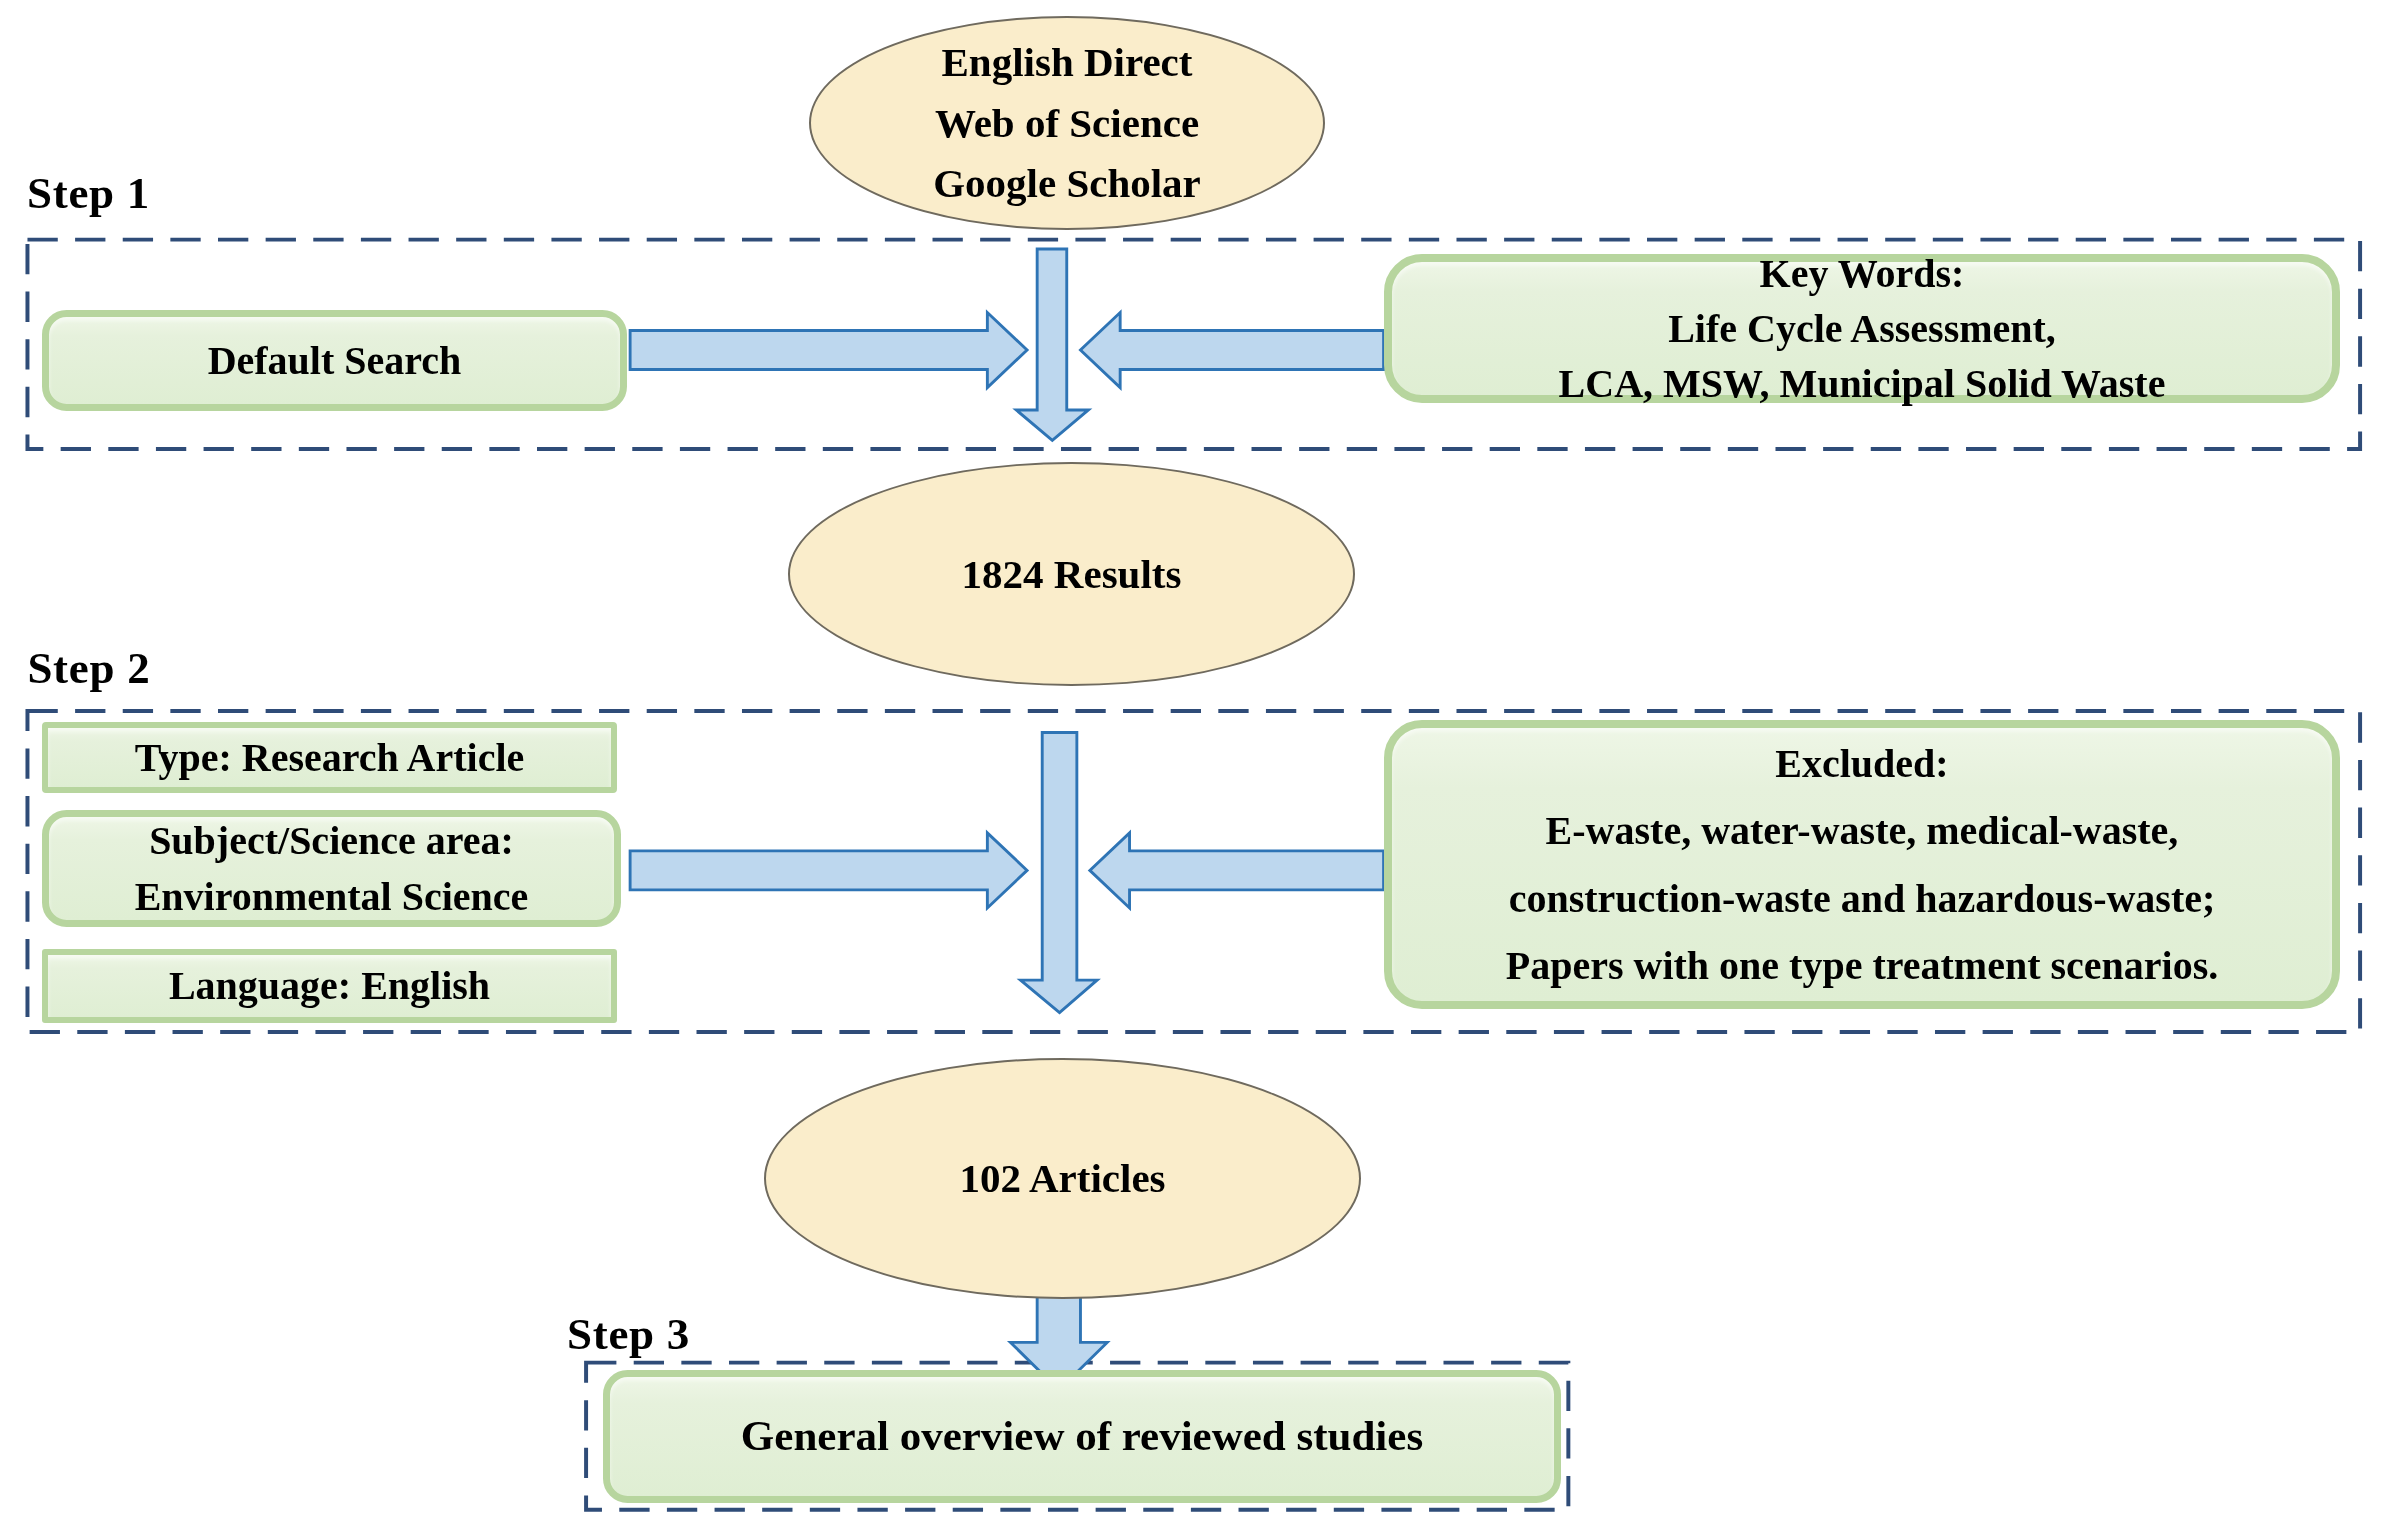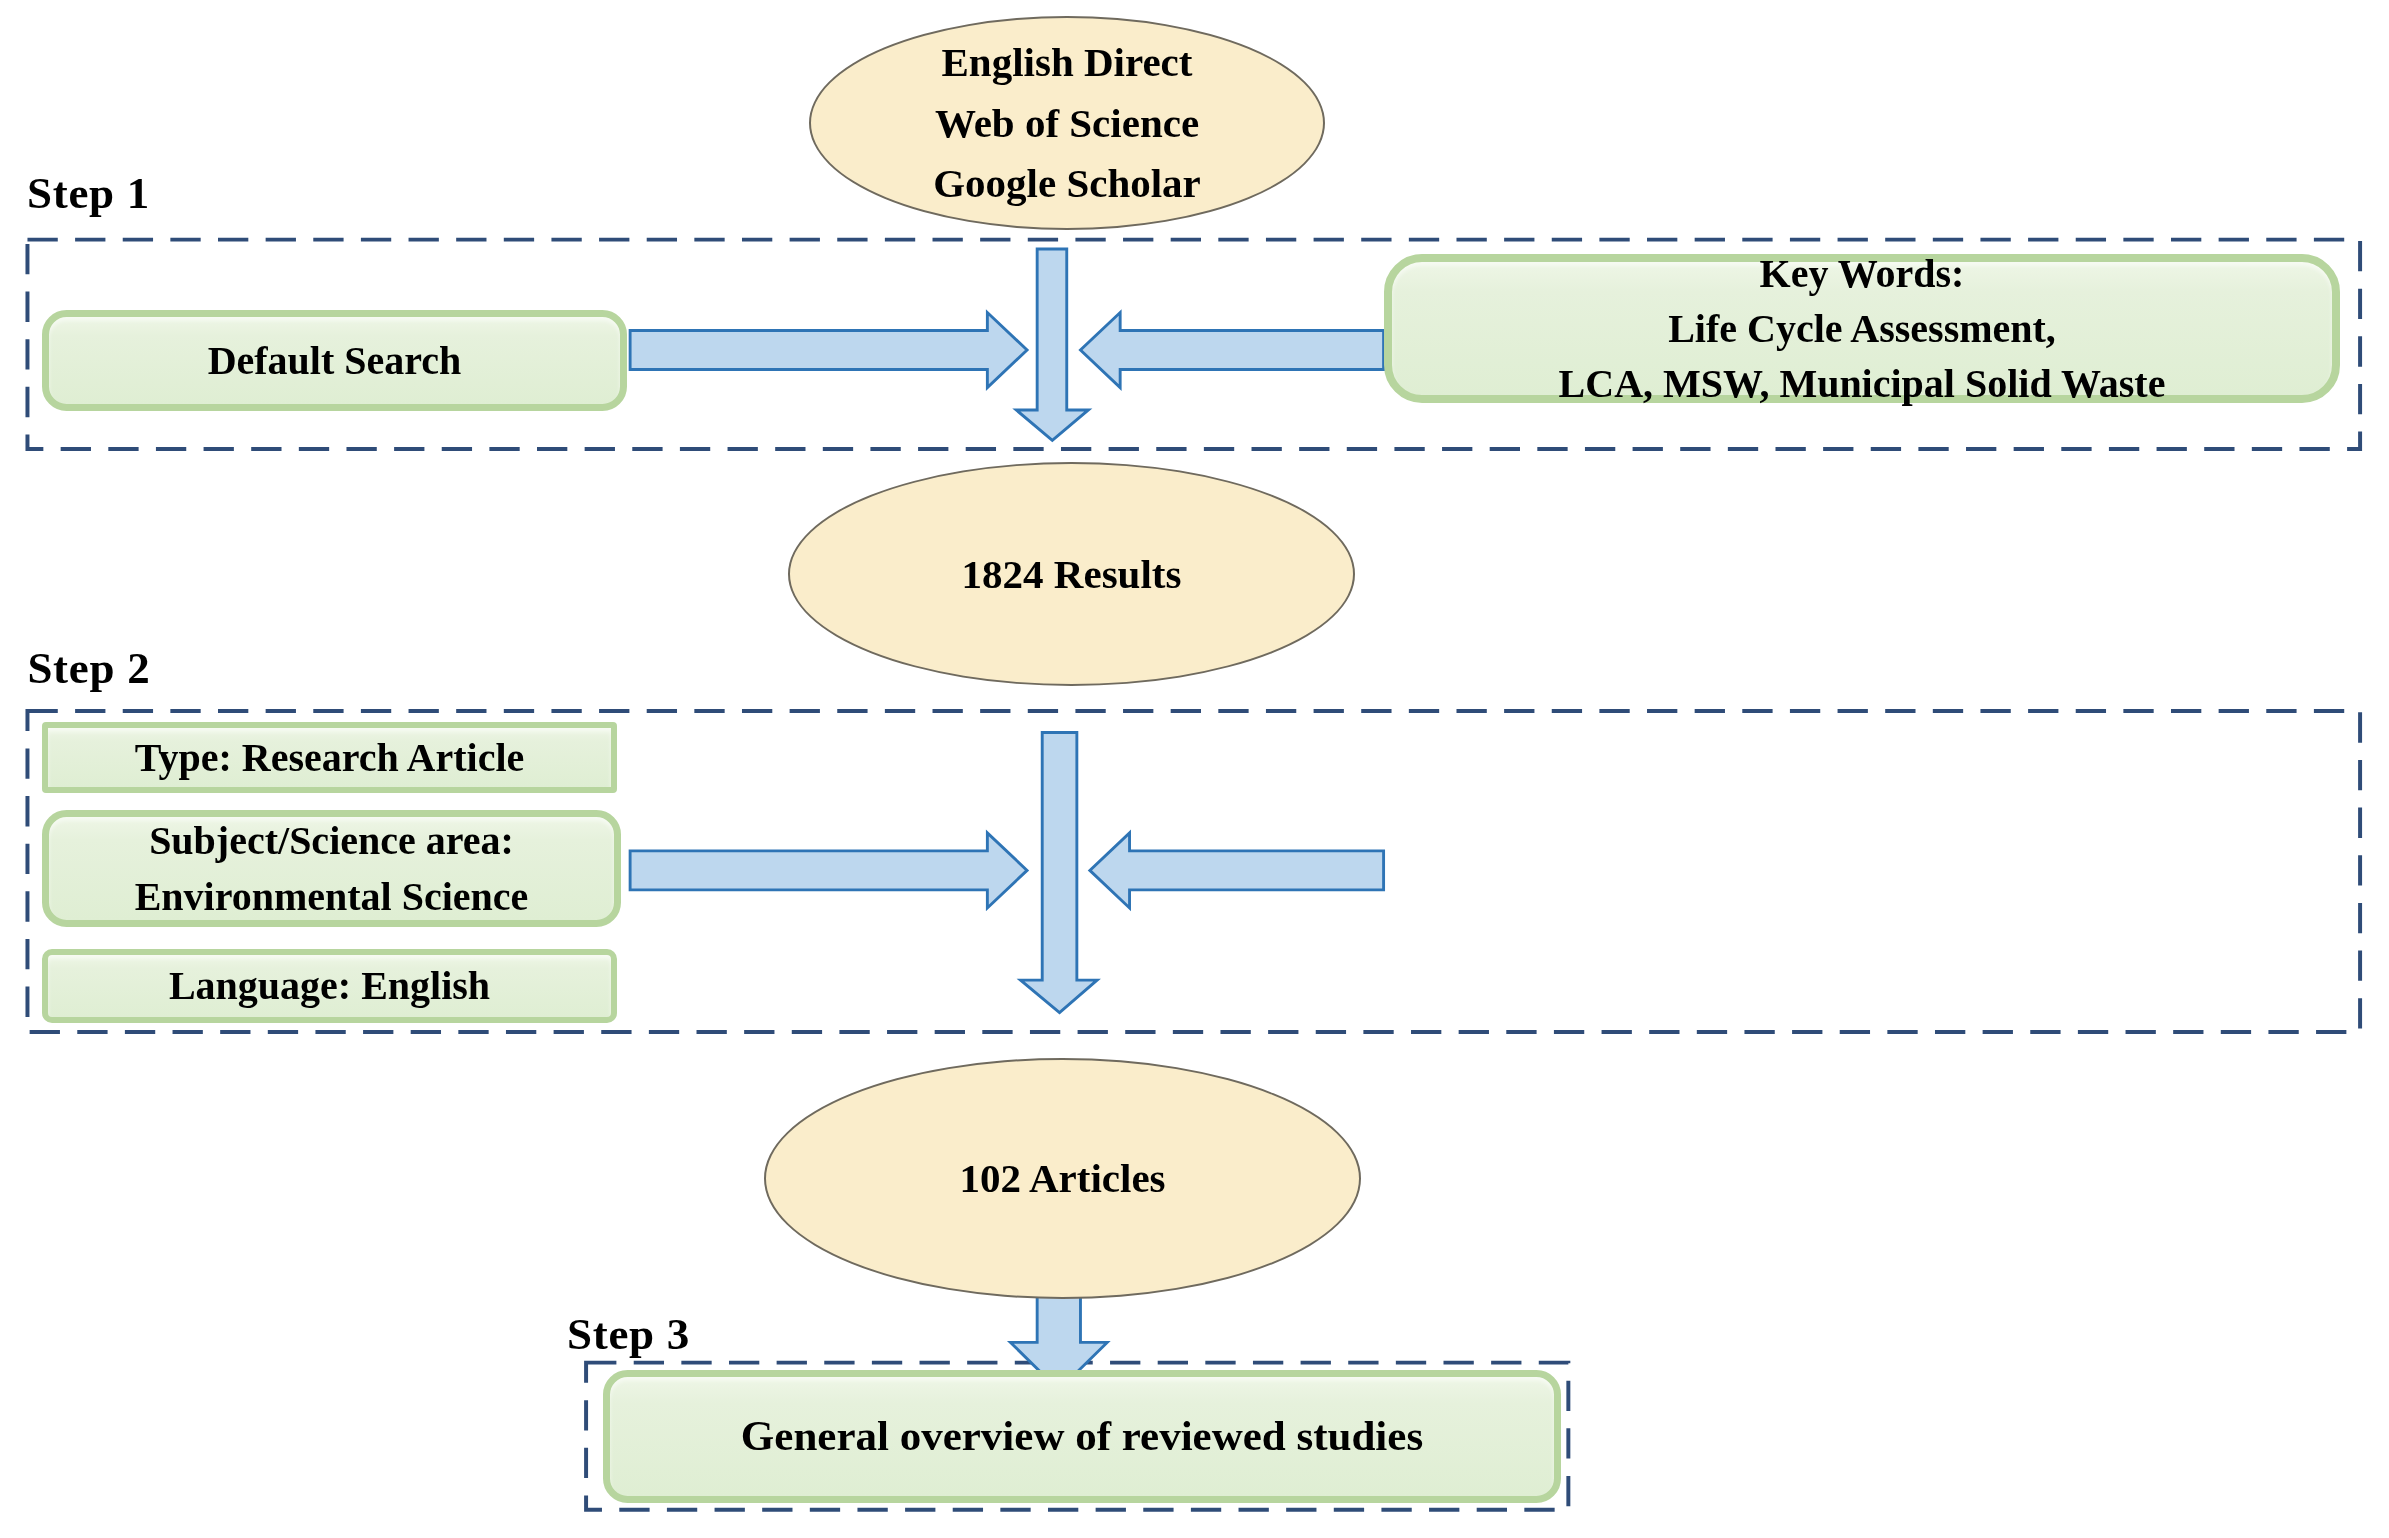--- a/index.html
+++ b/index.html
@@ -30,21 +30,21 @@
   .line{display:block;white-space:nowrap;}
 
   
   .n-sources   {left:809px;top:16px;   width:516px; height:214px;}
   .n-results   {left:788px;top:462px;  width:567px; height:224px;}
   .n-articles  {left:764px;top:1058px; width:597px; height:241px;}
   .n-default   {left:42px;  top:310px;  width:585px; height:101px;}
   .n-keywords  {left:1384px;top:254px;  width:956px;height:149px;text-align:right;}
   .n-type      {left:42px;  top:722px; width:575px; height:71px; border-radius:4px;border-width:6.5px;}
   .n-subject   {left:42px;  top:810px; width:579px; height:117px;}
-  .n-language  {left:42px;  top:949px; width:575px; height:74px;border-radius:10px;border-width:6.5px;}
+  .n-language  {left:42px;  top:949px; width:575px; height:74px;border-radius:3px;border-width:6.5px;}
   .n-excluded  {left:1384px;top:720px;  width:956px;height:289px;}
   .n-overview  {left:603px; top:1370px; width:958px;height:133px;font-size:43px;}
 
   .l-step1{left:27px; top:167px;}
   .l-step2{left:27.4px; top:642px;}
   .l-step3{left:567px;top:1308px;}
 </style>
 </head>
 <body>
 
@@ -88,17 +88,23 @@
     <span class="line">Life Cycle Assessment,</span>
     <span class="line">LCA, MSW, Municipal Solid Waste</span>
   </div>
 
   <div class="node greenbox n-type">Type: Research Article</div>
   <div class="node greenbox n-subject">
     <span class="line">Subject/Science area:</span>
     <span class="line">Environmental Science</span>
   </div>
   <div class="node greenbox n-language">Language: English</div>
+  <div class="node greenbox bigradius excluded-box n-excluded">
+    <span class="line">Excluded:</span>
+    <span class="line">E-waste, water-waste, medical-waste,</span>
+    <span class="line">construction-waste and hazardous-waste;</span>
+    <span class="line">Papers with one type treatment scenarios.</span>
+  </div>
 
   <div class="node greenbox n-overview">General overview of reviewed studies</div>
 
 </div>
 
 
 </body></html>

